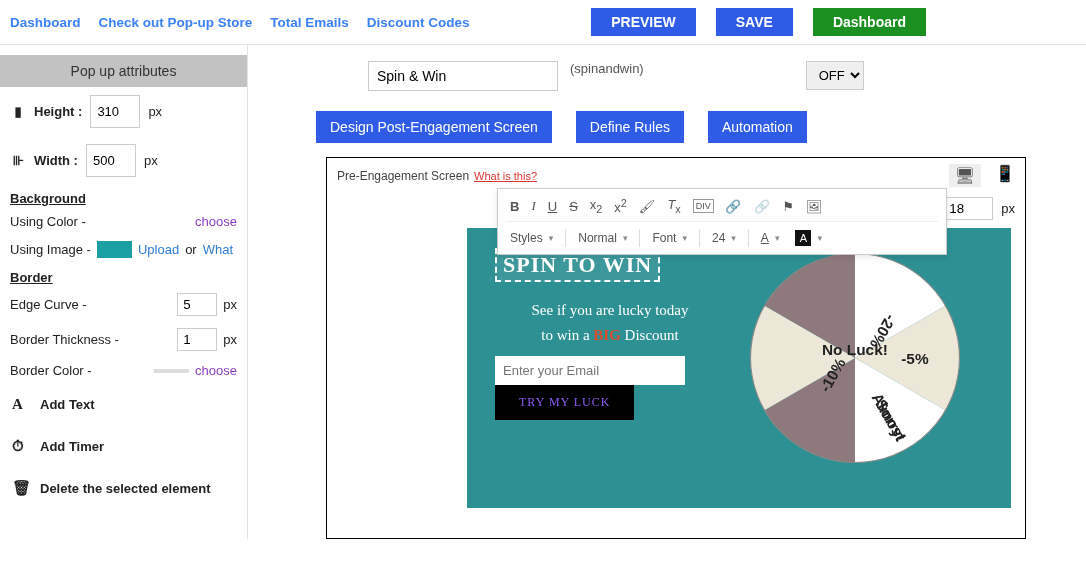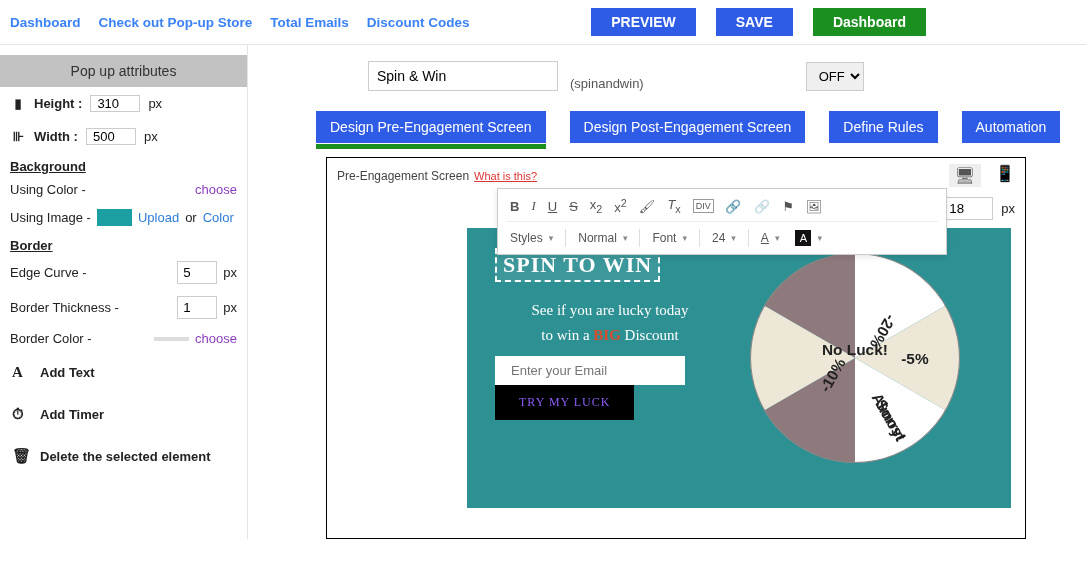--- a/index.html
+++ b/index.html
@@ -13,33 +13,33 @@
   .btn-blue { background: #2e5ce6; }
   .btn-green { background: #1b8f1f; }
   
   .layout { display: flex; }
   
   .sidebar { width: 248px; border-right: 1px solid #e4e4e4; padding-bottom: 30px; }
   .sidebar-header { background: #c2c2c2; text-align: center; padding: 8px 0; font-size: 14px; color: #333; margin-top: 10px; }
   .attr-row { display: flex; align-items: center; padding: 8px 10px; gap: 8px; }
   .attr-row .ic { width: 16px; display: inline-block; text-align: center; font-weight: bold; }
   .attr-row label { font-weight: 600; }
-  .attr-row input { width: 50px; border: 1px solid #ccc; padding: 0 6px; font-size: 13px; }
+  .attr-row input { width: 50px; border: 1px solid #ccc; padding: 8px 6px; font-size: 13px; }
   .attr-row span.unit { font-size: 13px; }
   .section-title { padding: 6px 10px 2px; font-weight: 600; text-decoration: underline; }
   .kv-row { display: flex; align-items: center; padding: 6px 10px; gap: 6px; font-size: 13px; }
   .kv-row .swatch { width: 35px; height: 17px; background: #1b9fa3; display: inline-block; }
   .kv-row .gray-swatch { width: 35px; height: 4px; background: #ddd; display: inline-block; }
   .choose { color: #8b3fbf; cursor: pointer; }
   .link-blue { color: #2e7dd7; cursor: pointer; }
   .action-row { display: flex; align-items: center; gap: 10px; padding: 12px 12px; font-weight: 600; cursor: pointer; }
   .action-row .ic { font-size: 15px; width: 18px; }
   
   .main { flex: 1; padding: 16px 20px 0 20px; }
-  .main-top { display: flex; align-items: flex-end; gap: 12px; margin-left: 100px; }
+  .main-top { display: flex; align-items: flex-start; gap: 12px; margin-left: 100px; }
   .main-top input.name { border: 1px solid #ccc; padding: 6px 8px; font-size: 14px; width: 190px; }
   .main-top .slug { color: #555; font-size: 13px; }
   .main-top select { margin-left: 150px; border: 1px solid #ccc; padding: 5px 2px 5px 8px; font-size: 13px; }
   
   .tabrow { display: flex; gap: 24px; margin: 20px 0 10px 48px; }
   .tab { background: #2e5ce6; color: #fff; padding: 8px 14px; font-size: 14px; cursor: pointer; white-space: nowrap; }
   .tab.active-underline { position: relative; }
   .tab.active-underline::after { content:""; position:absolute; left:0; right:0; bottom:-6px; height:5px; background:#1b8f1f; }
   
   .editor-frame { border: 1px solid #000000; margin-left: 58px; margin-top: 14px; width: 700px; }
@@ -63,21 +63,21 @@
   .toolbar .row2 .sel { border: none; padding: 2px 4px; display:flex; align-items:center; gap:6px; cursor: pointer; }
   .toolbar .row2 .sep { width:1px; height:18px; background:#ddd; }
   .toolbar .row2 .caret { font-size:9px; color:#888; }
   .fc-box { display:inline-block; width:16px; height:16px; background:#111; color:#fff; text-align:center; line-height:16px; font-size:11px; }
   
   .popup-canvas { background:#2d9093; margin: 0 14px 0 140px; padding: 20px 10px 40px 28px; display: flex; gap: 20px; position: relative; }
   .popup-left { width: 230px; color: #fff; font-family: Georgia, serif; }
   .headline { font-size: 22px; font-weight: 700; letter-spacing: 1px; border: 2px dashed #fff; padding: 2px 6px; display: inline-block; background: rgba(255,255,255,0.08); }
   .subline { margin-top: 20px; font-size: 15px; text-align:center; }
   .subline .big { color: #d94c2b; font-weight: 700; }
-  .email-in { margin-top: 12px; width: 190px; padding: 7px 16px; border: none; font-size: 13px; color:#888; }
+  .email-in { margin-top: 12px; width: 190px; padding: 7px 8px; border: none; font-size: 13px; color:#888; }
   .try-btn { background:#000; color:#8b5cf6; border:none; padding:10px 24px; font-family: Georgia, serif; font-size:12px; letter-spacing:1px; cursor:pointer; }
   
   .wheel-wrap { position: relative; width: 220px; height: 220px; }
   .pointer-pin { position:absolute; top:-18px; left:50%; transform:translateX(-50%); color:#444; font-size:22px; }
   svg.wheel { width: 220px; height: 220px; }
   .wheel text { font-size: 14px; font-weight: 600; }
 </style>
 </head>
 <body>
 
@@ -116,21 +116,21 @@
     <div class="kv-row">
       <span>Using Color -</span>
       <span style="flex:1"></span>
       <span class="choose">choose</span>
     </div>
     <div class="kv-row">
       <span>Using Image -</span>
       <span class="swatch"></span>
       <span class="link-blue">Upload</span>
       <span>or</span>
-      <span class="link-blue">Color</span>
+      <span class="link-blue">What</span>
     </div>
 
     <div class="section-title">Border</div>
     <div class="kv-row">
       <span>Edge Curve -</span>
       <span style="flex:1"></span>
       <input style="width: 40px; border: 1px solid rgb(204, 204, 204); padding: 3px 5px;" value="5">
       <span>px</span>
     </div>
     <div class="kv-row">
@@ -163,21 +163,20 @@
   <div class="main">
     <div class="main-top">
       <input class="name" value="Spin &amp; Win" style="">
       <span class="slug">(spinandwin)</span>
       <select>
         <option>OFF</option>
       </select>
     </div>
 
     <div class="tabrow">
-      <div class="tab active-underline">Design Pre-Engagement Screen</div>
       <div class="tab">Design Post-Engagement Screen</div>
       <div class="tab">Define Rules</div>
       <div class="tab">Automation</div>
     </div>
 
     <div class="editor-frame">
       <div class="editor-head">
         <span>Pre-Engagement Screen</span>
         <span class="whatis">What is this?</span>
         <div class="devices">

